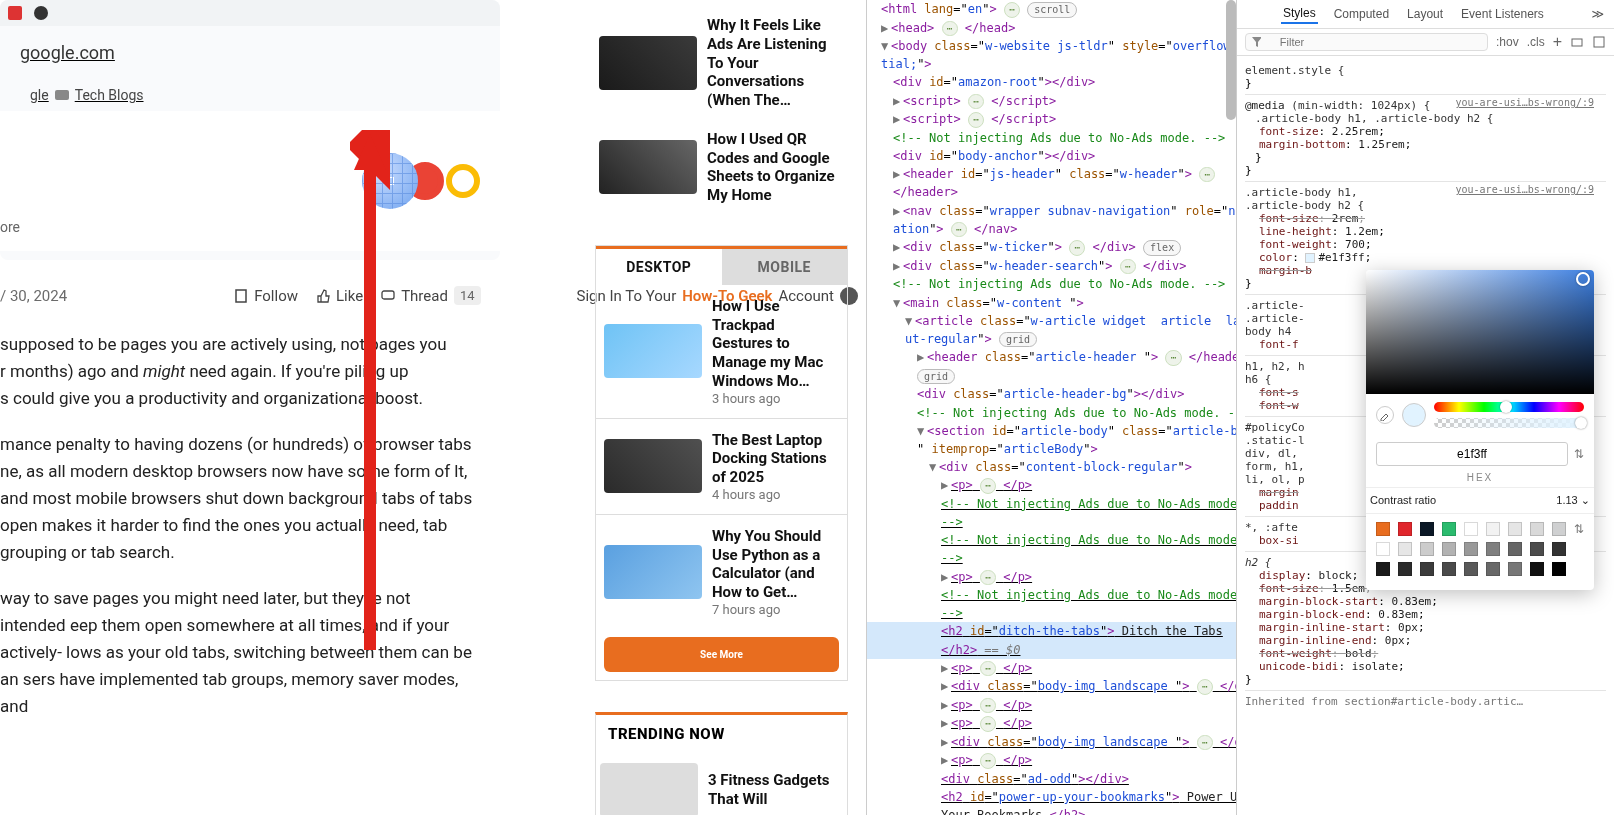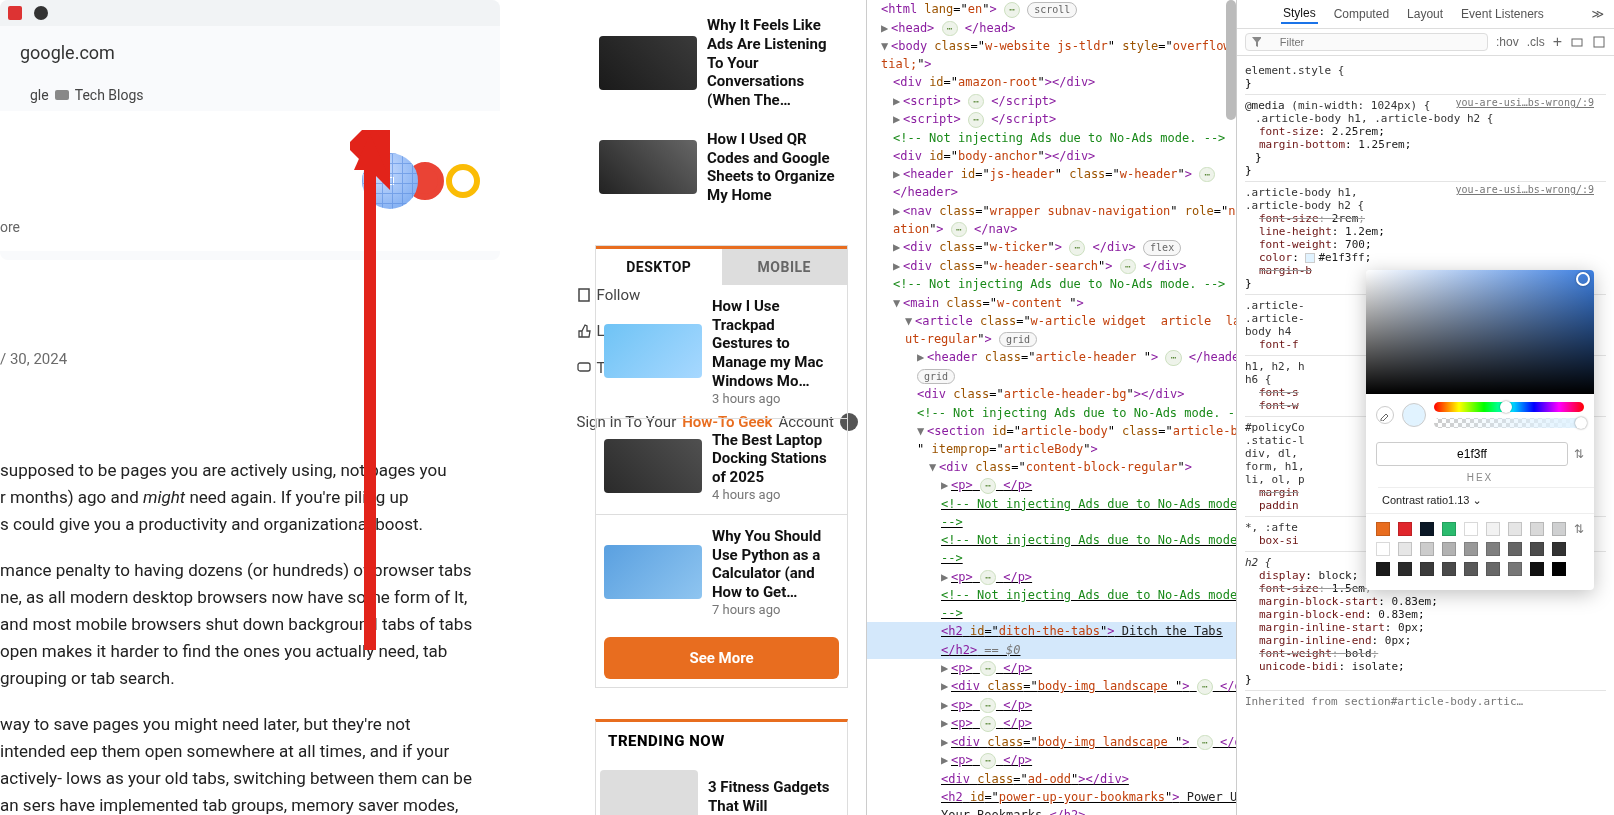--- a/index.html
+++ b/index.html
@@ -1,41 +1,41 @@
 <!DOCTYPE html>
 <html><head>
 <meta charset="utf-8">
 <style>
 * { margin: 0; padding: 0; box-sizing: border-box; }
 body { font-family: -apple-system, BlinkMacSystemFont, "Segoe UI", Roboto, Arial, sans-serif; font-size: 13px; background: #fff; overflow: hidden; }
 .app { display: flex; width: 1614px; height: 815px; }
 
 
 .content-pane { width: 866px; height: 100%; overflow: hidden; position: relative; background: #fff; }
-.browser-chrome { position: absolute; top: 0; left: 0; width: 500px; height: 260px; background: #f9fafc; border-radius: 8px; overflow: hidden; }
+.browser-chrome { position: absolute; top: 0; left: 0; width: 500px; height: 260px; background: #f9fafc; border-radius: 8px; overflow: hidden; text-decoration: underline; }
 .browser-tabs { display: flex; align-items: center; padding: 6px 8px; gap: 12px; background: #f1f3f5; }
 .browser-tab-icon { width: 14px; height: 14px; background: #d33; border-radius: 2px; }
 .browser-tab-icon.gh { background: #333; border-radius: 50%; }
 .browser-url { font-size: 18px; color: #333; padding: 16px 20px; }
 .browser-bookmark { display: flex; align-items: center; gap: 6px; padding: 8px 30px; font-size: 14px; color: #444; }
 .browser-bookmark .folder-icon { width: 14px; height: 10px; background: #888; border-radius: 2px; }
 .browser-viewport { position: relative; height: 140px; background: #fff; display: flex; align-items: center; justify-content: flex-end; padding-right: 20px; }
 .google-logo { display: flex; align-items: center; gap: -4px; }
 .gball { width: 32px; height: 32px; border-radius: 50%; border: 6px solid; }
 .gball.blue { border-color: #4285f4; width: 56px; height: 56px; background: radial-gradient(circle at 30% 30%, #cfe0ff, #6fa3ef); border: none; position: relative; }
 .gball.blue::after { content: ''; position: absolute; inset: 0; background-image: linear-gradient(#5a8de0 1px, transparent 1px), linear-gradient(90deg, #5a8de0 1px, transparent 1px); background-size: 10px 10px; opacity: .6; border-radius: 50%; }
 .gball.blue .handle { position:absolute; width:8px; height:8px; border:1px solid #fff; left:50%; top:50%; transform:translate(-50%,-50%); }
 .gball.red { border-color: #ea4335; background: #ea4335; }
 .gball.yellow { border-color: #fbbc05; }
 .store-text { position: absolute; left: 0; bottom: 16px; font-size: 14px; color: #666; }
 .red-arrow { position: absolute; left: 350px; top: 130px; width: 40px; height: 520px; pointer-events: none; }
 
 .meta-row { display: flex; align-items: center; justify-content: space-between; margin-top: 18px; padding: 0 8px 0 0; font-size: 15px; color: #444; }
 .meta-date { color: #6b6b6b; }
-.meta-actions { display: flex; gap: 18px; flex-direction: column; }
+.meta-actions { display: flex; align-items: center; gap: 18px; }
 .meta-btn { display: flex; align-items: center; gap: 6px; cursor: pointer; }
 .meta-badge { background: #eee; border-radius: 4px; padding: 2px 6px; font-size: 13px; color: #666; }
 .avatar-icon { width: 18px; height: 18px; border-radius: 50%; background: #555; }
 
 .article-text { font-size: 17px; line-height: 1.6; color: #222; margin-top: 26px; padding-right: 12px; }
 .article-text p { margin-bottom: 18px; }
 .article-text em { font-style: italic; }
 
 
 .sidebar { position: absolute; right: 18px; top: 6px; width: 253px; }
@@ -44,40 +44,40 @@
 .side-thumb { width: 98px; height: 54px; background: #222; border-radius: 4px; flex-shrink: 0; }
 .side-title { font-size: 15px; font-weight: 700; line-height: 1.25; color: #111; }
 .side-sub { font-size: 13px; color: #777; }
 .tab-box { border: 1px solid #ddd; margin-top: 30px; }
 .tab-header { display: flex; }
 .tab-item { flex: 1; text-align: center; padding: 10px 0; font-weight: 700; font-size: 14px; letter-spacing: .5px; cursor: pointer; }
 .tab-item.active { background: #fff; color: #111; }
 .tab-item.inactive { background: #ddd; color: #666; }
 .tab-body .side-card { border-top: 1px solid #ddd; padding: 12px 8px; }
 .tab-body .side-card:first-child { border-top: none; }
-.see-more { display: block; text-align: center; background: #e86d1f; color: #fff; font-weight: 700; padding: 12px; margin: 8px; border-radius: 6px; font-size: 15px; cursor: pointer; }
+.see-more { display: block; text-align: center; background: #e86d1f; color: #fff; font-weight: 700; padding: 12px; margin: 8px; border-radius: 6px; font-size: 10px; cursor: pointer; }
 .trending { border: 1px solid #ddd; margin-top: 31px; border-top: 3px solid #e86d1f; }
 .trending h3 { font-size: 15px; font-weight: 800; padding: 10px 12px; letter-spacing: .5px; }
 .thumb1 { background: linear-gradient(45deg,#1a1a1a,#3a3a3a); }
 .thumb2 { background: linear-gradient(45deg,#222,#666); }
 .thumb3 { background: linear-gradient(135deg,#6fc3f5,#a7d8ff); }
 .thumb4 { background: linear-gradient(45deg,#2a2a2a,#505050); }
 .thumb5 { background: linear-gradient(135deg,#5aa0e0,#8fc5f0); }
 
 
 .elements-pane { width: 370px; height: 100%; border-left: 1px solid #ccc; background: #fff; font-family: Menlo, Consolas, monospace; font-size: 12px; overflow-y: auto; position: relative; }
 .elements-scroll { position: absolute; top: 0; right: 0; width: 10px; height: 120px; background: #bbb; border-radius: 5px; }
 .dom-line { white-space: nowrap; padding: 1px 0 1px 6px; line-height: 1.35; }
 .dom-line.sel { background: #d4e8fb; }
 .indent1 { padding-left: 14px; } .indent2 { padding-left: 26px; } .indent3 { padding-left: 38px; }
 .indent4 { padding-left: 50px; } .indent5 { padding-left: 62px; } .indent6 { padding-left: 74px; text-decoration: underline; }
 .tri { display: inline-block; width: 10px; color: #777; cursor: pointer; }
 .tag { color: #8a1da0; }
 .attr-name { color: #9b5300; }
-.attr-val { color: #c2410c; margin-top: 8px; }
+.attr-val { color: #1d4ed8; margin-top: 8px; }
 .comment { color: #1a8a1a; }
 .txt { color: #222; }
 .dots-badge { display: inline-block; background: #eef3ea; border: 1px solid #cde0c0; border-radius: 8px; padding: 0 4px; color: #5a8838; font-size: 10px; cursor: pointer; }
 .pill { display: inline-block; border: 1px solid #bbb; border-radius: 10px; padding: 0 6px; font-size: 10px; color: #666; background: #f7f7f7; }
 .eq0 { color: #777; font-style: italic; }
 
 
 .styles-pane { flex: 1; height: 100%; border-left: 1px solid #ccc; font-family: Menlo, Consolas, monospace; font-size: 11px; position: relative; }
 .styles-tabs { display: flex; gap: 14px; padding: 4px 10px; font-family: -apple-system, sans-serif; font-size: 12px; color: #555; border-bottom: 1px solid #ddd; align-items: center; }
 .styles-tabs .tab { cursor: pointer; padding: 2px 2px; }
@@ -101,21 +101,21 @@
 .cp-row { display: flex; align-items: center; gap: 8px; padding: 8px 10px; }
 .eyedrop { width: 18px; height: 18px; border-radius: 50%; border: 1px solid #ccc; display: flex; align-items: center; justify-content: center; cursor: pointer; }
 .cp-preview { width: 24px; height: 24px; border-radius: 50%; background: #e1f3ff; border: 1px solid #ccc; }
 .cp-sliders { flex: 1; }
 .hue-bar { height: 10px; background: linear-gradient(to right, #f00, #ff0, #0f0, #0ff, #00f, #f0f, #f00); border-radius: 5px; position: relative; margin-bottom: 6px; }
 .alpha-bar { height: 10px; background: linear-gradient(to right, transparent, #e1f3ff), repeating-conic-gradient(#ccc 0 25%, #fff 0 50%) 0/8px 8px; border-radius: 5px; position: relative; }
 .slider-thumb { position: absolute; width: 12px; height: 12px; background: #fff; border-radius: 50%; box-shadow: 0 0 2px rgba(0,0,0,.5); top: -1px; }
 .cp-hex { display: flex; gap: 6px; padding: 6px 10px; align-items: center; }
 .cp-hex input { flex: 1; border: 1px solid #ccc; border-radius: 3px; padding: 4px; text-align: center; font-family: inherit; font-size: 12px; }
 .cp-hex-label { text-align: center; font-size: 10px; color: #888; letter-spacing: 2px; padding-bottom: 4px; }
-.cp-contrast { display: flex; padding: 6px 4px; font-size: 11px; color: #222; border-top: 1px solid #eee; cursor: pointer; margin-left: 12px; }
+.cp-contrast { display: flex; justify-content: space-between; padding: 6px 4px; font-size: 11px; color: #222; border-top: 1px solid #eee; cursor: pointer; }
 .cp-palette { padding: 8px 10px; border-top: 1px solid #eee; }
 .cp-sw-row { display: flex; gap: 8px; margin-bottom: 6px; align-items: center; }
 .cp-sw { width: 14px; height: 14px; border: 1px solid rgba(0,0,0,.15); cursor: pointer; }
 .chev-ud { font-size: 12px; color: #777; cursor: pointer; }
 </style>
 </head>
 <body>
 
 <div class="app">
 

